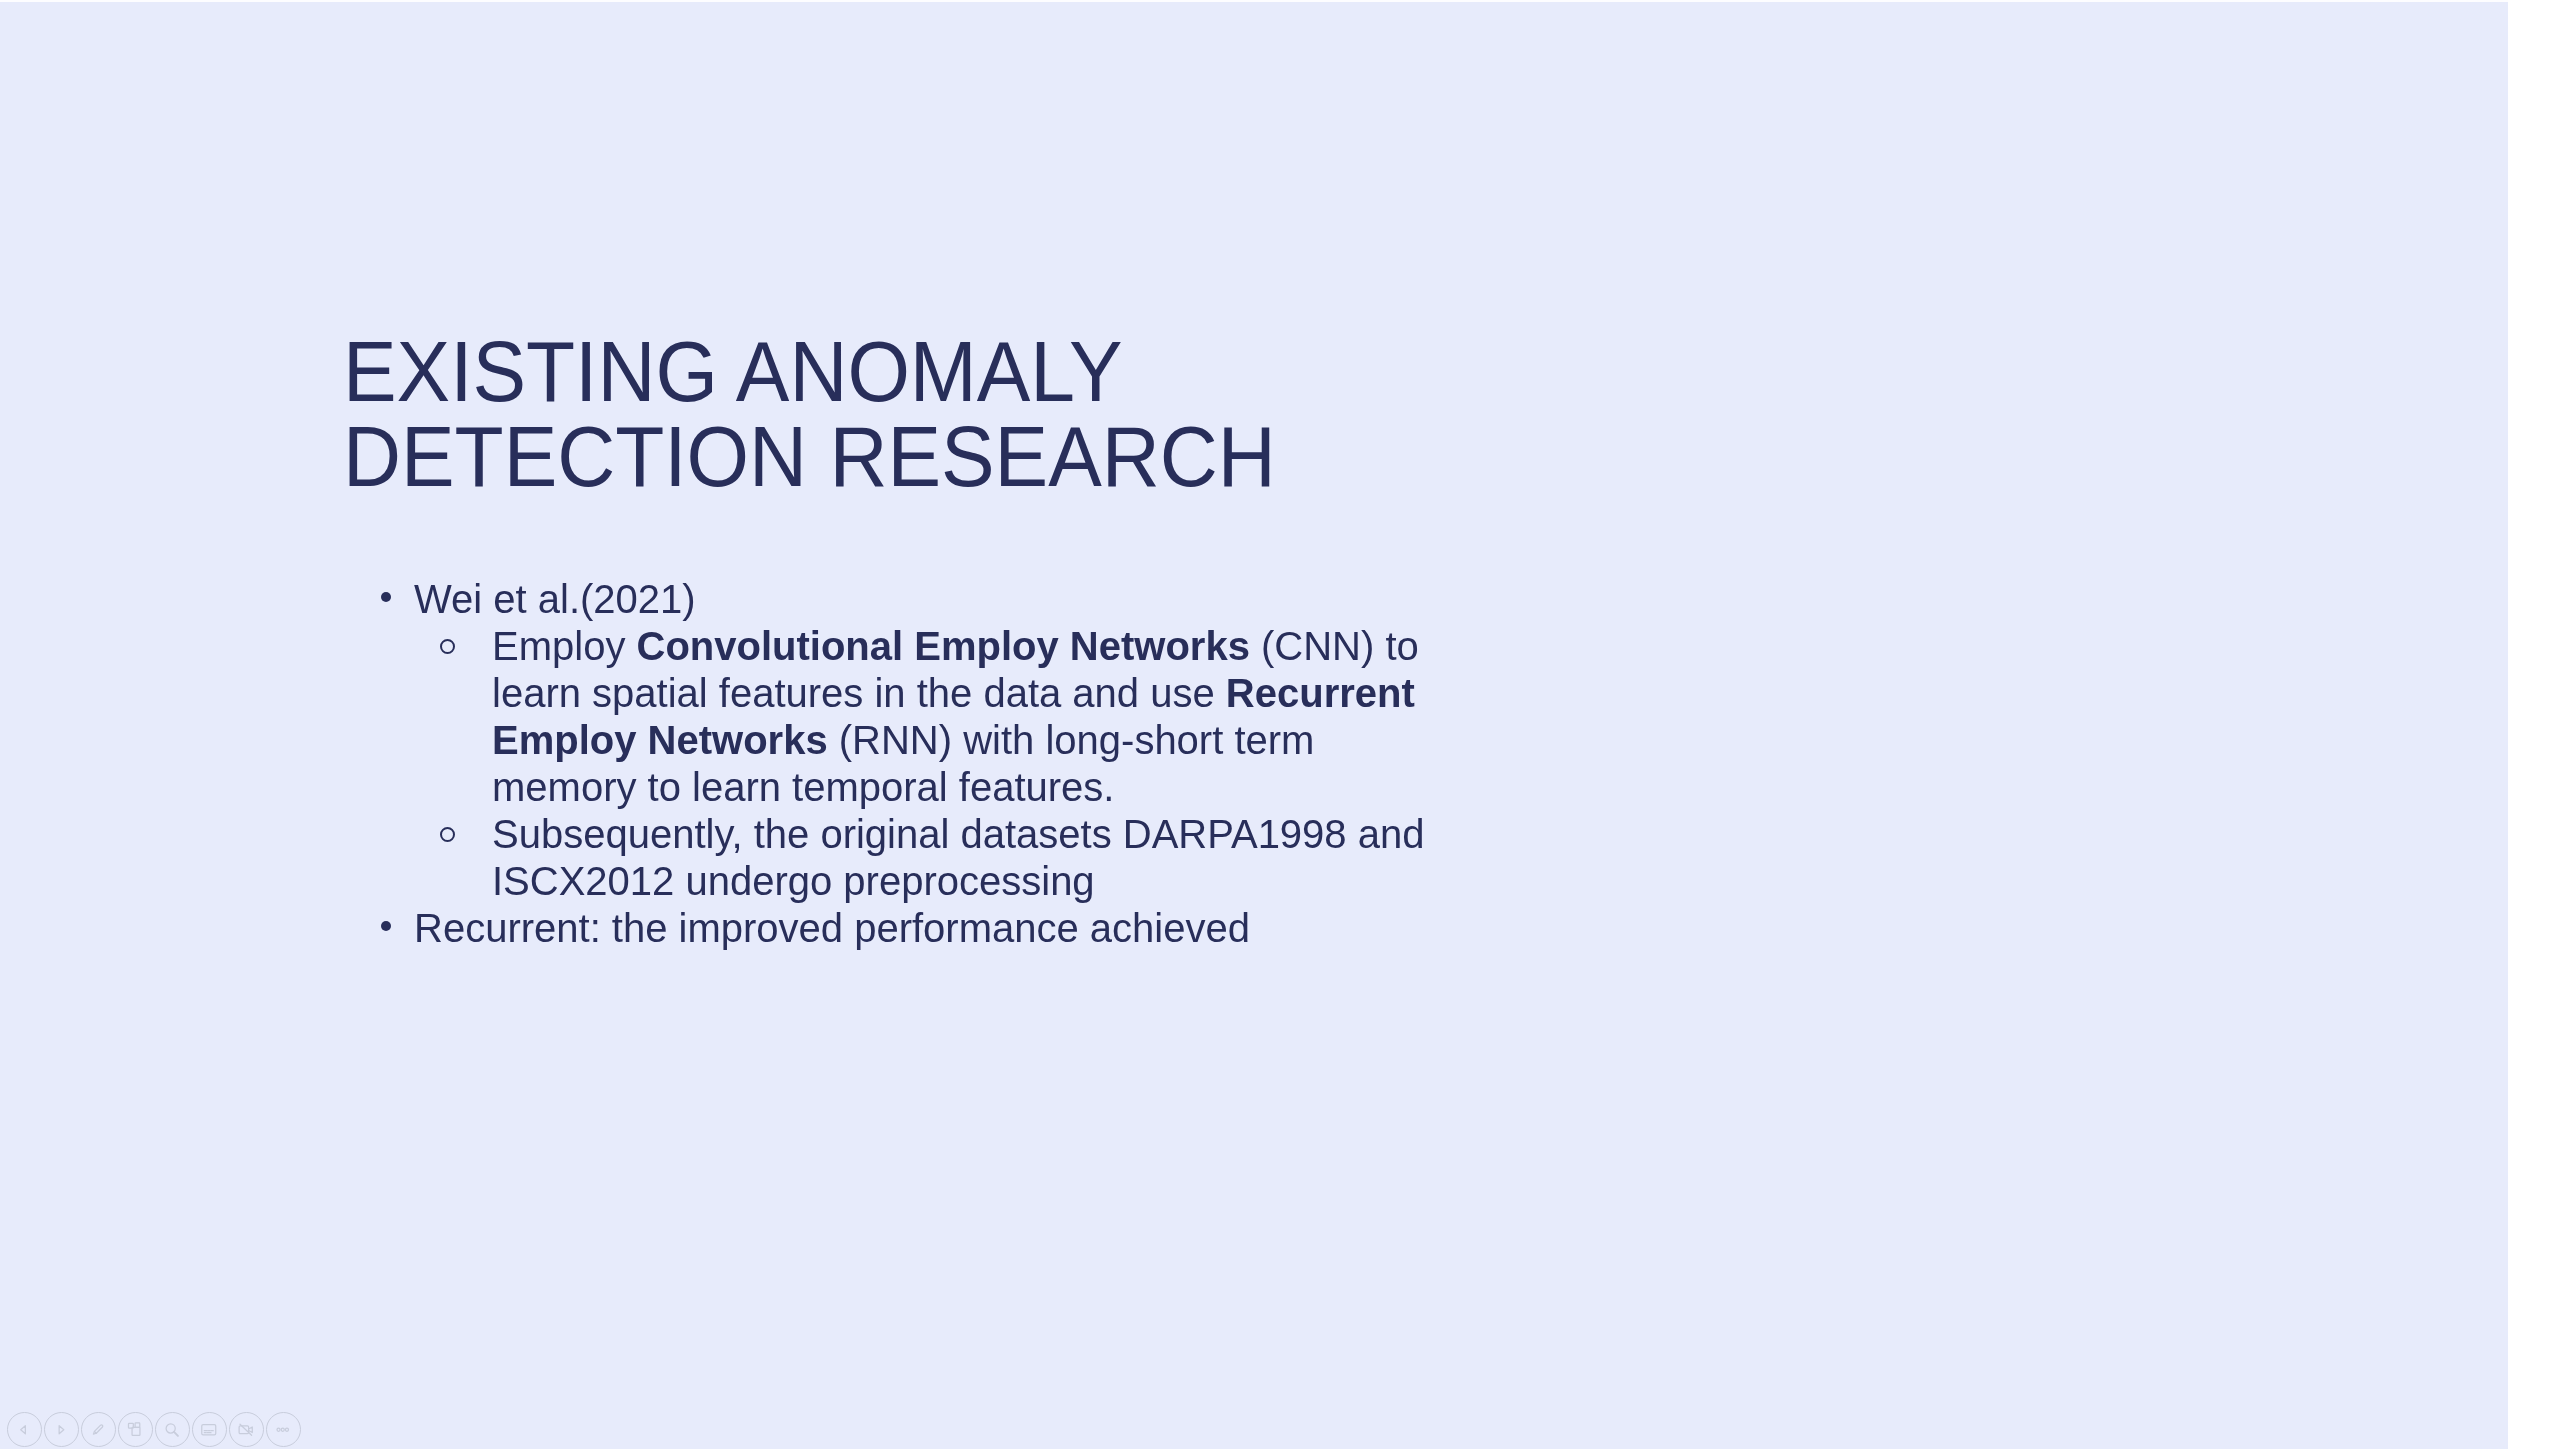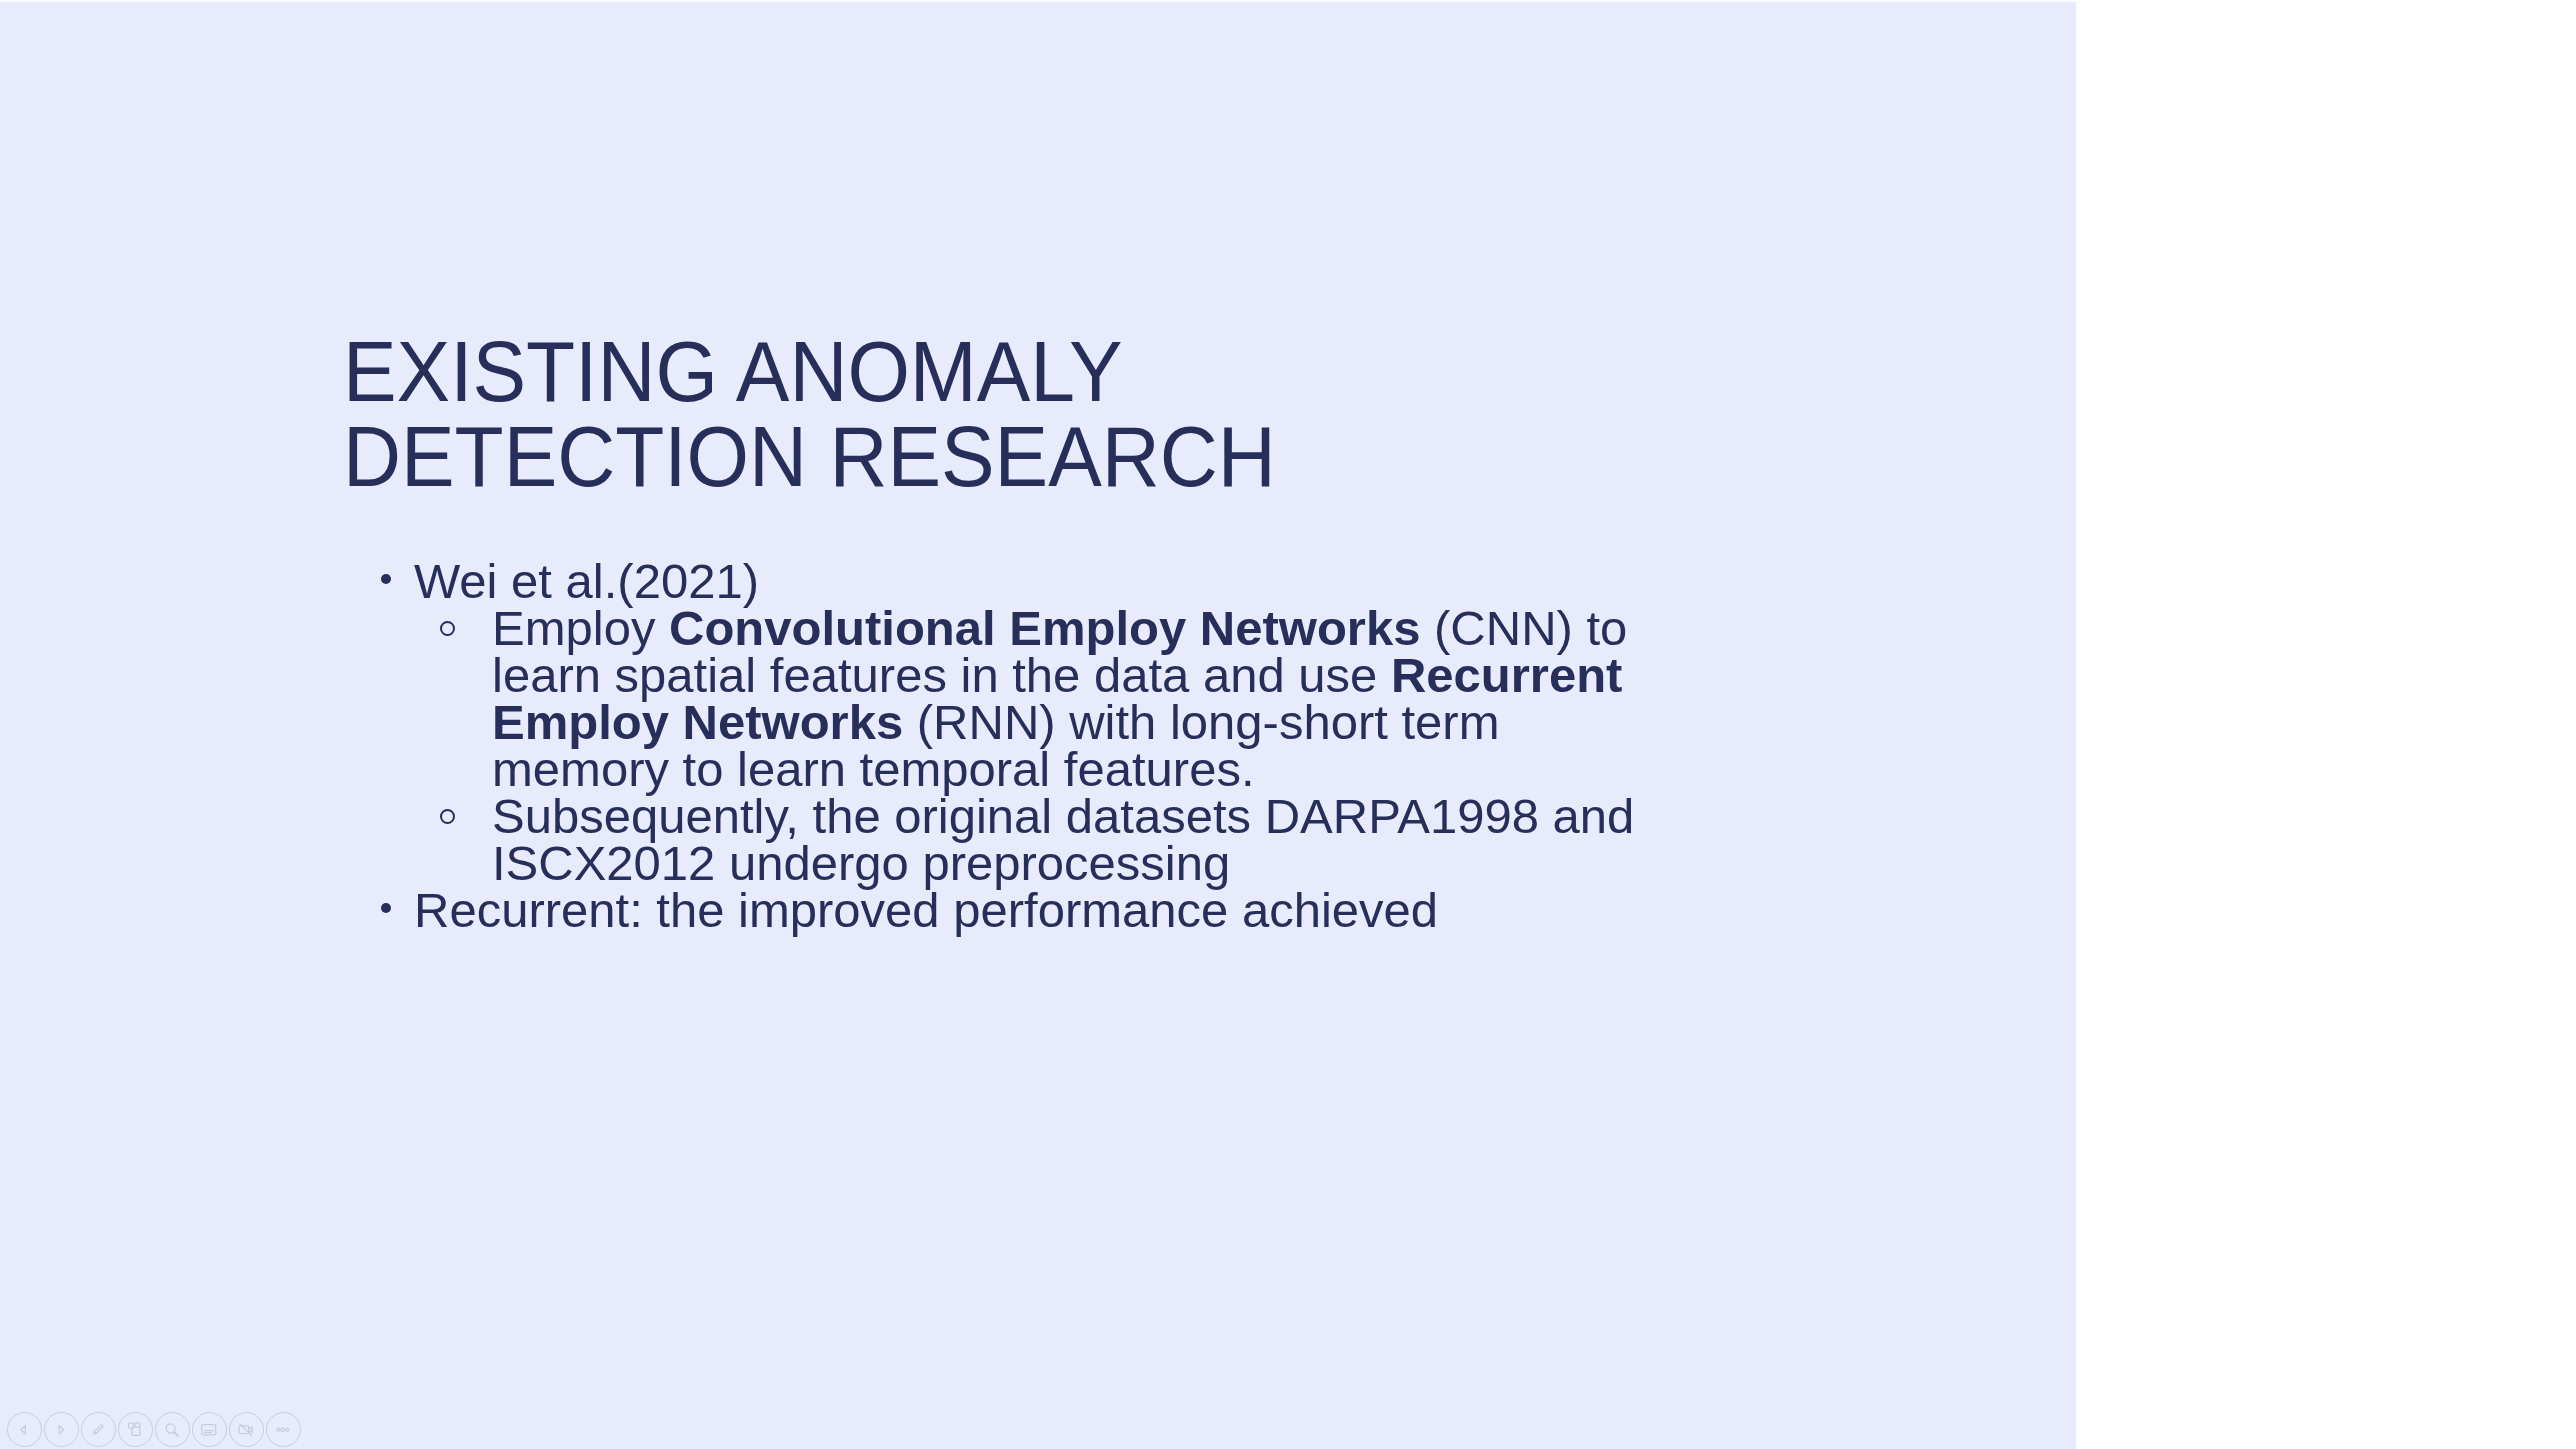--- a/index.html
+++ b/index.html
@@ -2,21 +2,21 @@
 <html style="font-size:10.7px"><head>
 <meta charset="utf-8">
 <style>
   html, body { margin: 0; padding: 0; }
   body {
     width: 2576px; height: 1449px;
     font-family: "Liberation Sans", sans-serif;
   }
   .stage {
     position: relative;
-    width: 2076px; height: 1449px;
+    width: 2508px; height: 1449px;
     background: #e7ebfb;
     overflow: hidden;
     color: #282e5a;
   }
   .top-strip {
     position: absolute; left: 0; top: 0;
     width: 100%; height: 2px;
     background: #fdfdff;
   }
   
@@ -28,22 +28,22 @@
     font-weight: 400;
     letter-spacing: 0;
     white-space: nowrap;
     transform: scaleX(0.945);
     transform-origin: left top;
     color: #282e5a;
   }
   
   .bullets {
     position: absolute;
-    left: 380px; top: 558px;
-    font-size: 49px;
+    left: 380px; top: 576px;
+    font-size: 40px;
     line-height: 47px;
     white-space: nowrap;
     color: #282e5a;
   }
   .para { position: relative; }
   .para.lvl1 { padding-left: 34px; }
   .para.lvl2 { padding-left: 112px; }
   .marker-dot {
     position: absolute; left: 1.3px; top: 16px;
     width: 10px; height: 10px;

